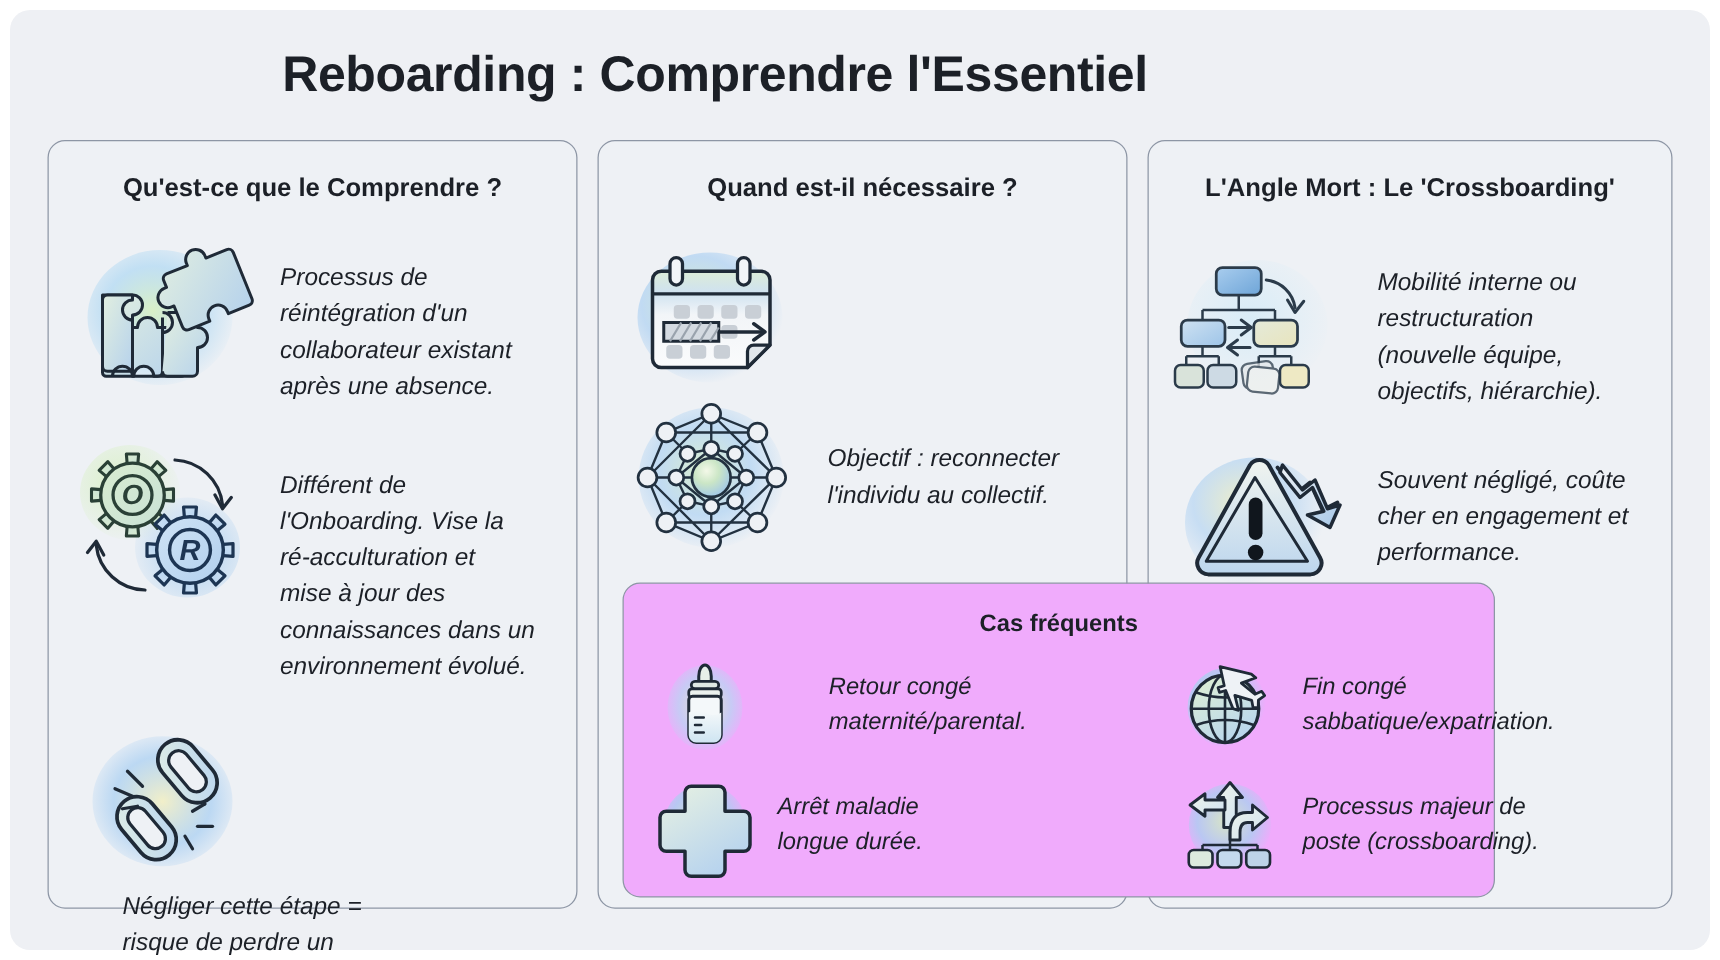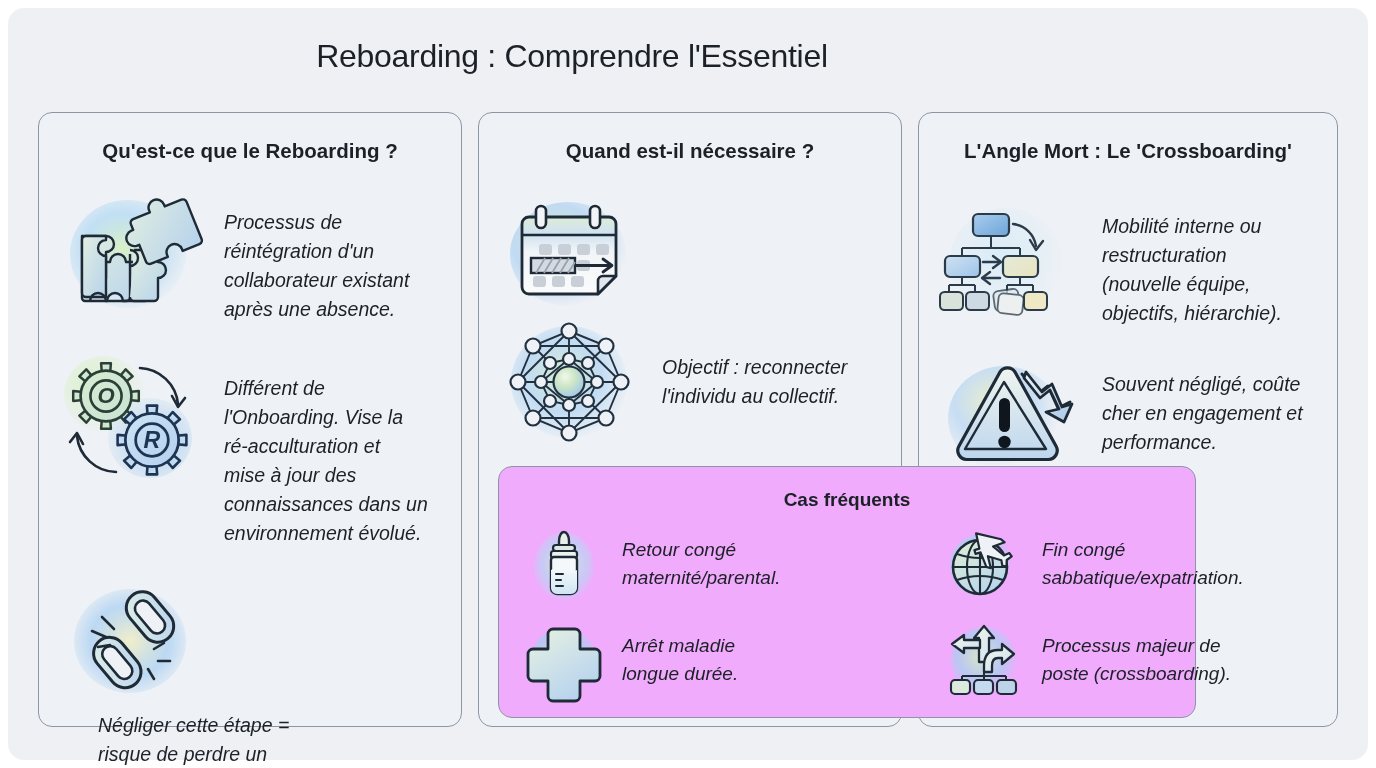--- a/index.html
+++ b/index.html
@@ -19,22 +19,22 @@
     background: #eef0f4;
     border-radius: 16px;
   }
 
   
   #title {
     position: absolute;
     left: 0; top: 30px;
     width: 1128px;
     text-align: center;
-    font-size: 32px;
-    font-weight: normal;
+    font-size: 40px;
+    font-weight: bold;
     color: #1c2027;
     letter-spacing: -0.3px;
   }
 
   
   .panel {
     position: absolute;
     background: #eef1f5;
     border: 1.6px solid #8d96a5;
     border-radius: 14px;
@@ -86,21 +86,21 @@
   #c1r1 { left: 60px;  top: 186px; }
   #c1r2 { left: 60px;  top: 352px; }
   #c1r3 { left: 60px;  top: 573px; flex-direction: column; }
 
   #c2r1 { left: 498px; top: 186px; }
   #c2r2 { left: 498px; top: 315px; }
 
   #c3r1 { left: 938px; top: 190px; }
   #c3r2 { left: 938px; top: 352px; }
 
-  #b1 { left: 518px; top: 518px; }
+  #b1 { left: 518px; top: 518px; gap: 41px; }
   #b2 { left: 518px; top: 614px; }
   #b3 { left: 938px; top: 518px; }
   #b4 { left: 938px; top: 614px; }
 
   #c1r1 .icon-wrap, #c1r2 .icon-wrap, #c1r3 .icon-wrap,
   #c2r1 .icon-wrap, #c2r2 .icon-wrap,
   #c3r1 .icon-wrap, #c3r2 .icon-wrap { width: 126px; height: 118px; }
   #c1r1 .row-text, #c1r2 .row-text, #c1r3 .row-text,
   #c2r1 .row-text, #c2r2 .row-text,
   #c3r1 .row-text, #c3r2 .row-text { margin-left: 30px; margin-top: 14px; }
@@ -119,21 +119,21 @@
   svg { display: block; overflow: visible; }
 </style>
 </head>
 <body>
 
 <div id="stage">
 
   <div id="title">Reboarding : Comprendre l'Essentiel</div>
 
   <div class="panel" id="col1">
-    <div class="panel-title">Qu'est-ce que le Reboarding ?</div>
+    <div class="panel-title">Qu'est-ce que le Comprendre ?</div>
   </div>
 
   <div class="row" id="c1r1">
     <div class="icon-wrap">
       <svg width="126" height="118" viewBox="0 0 126 118">
         <defs>
           <radialGradient id="g-puz" cx="45%" cy="45%" r="60%">
             <stop offset="0%" stop-color="#d8f0c4" stop-opacity=".95"></stop>
             <stop offset="55%" stop-color="#b6dbf3" stop-opacity=".8"></stop>
             <stop offset="100%" stop-color="#b6dbf3" stop-opacity="0"></stop>

